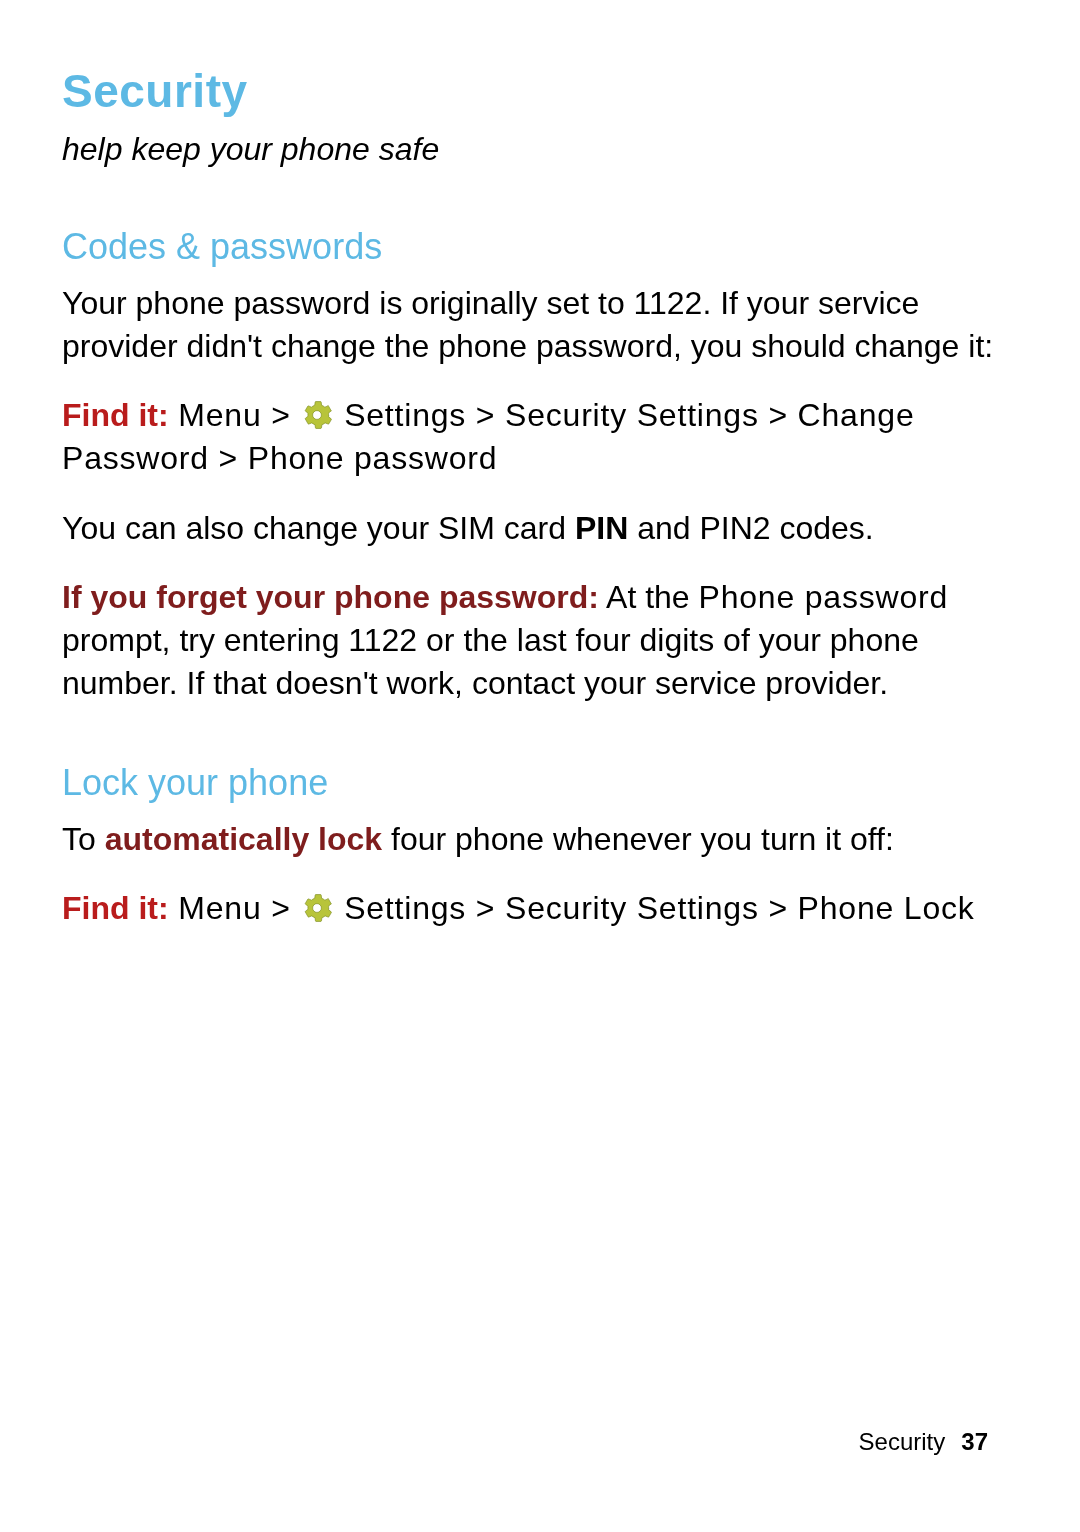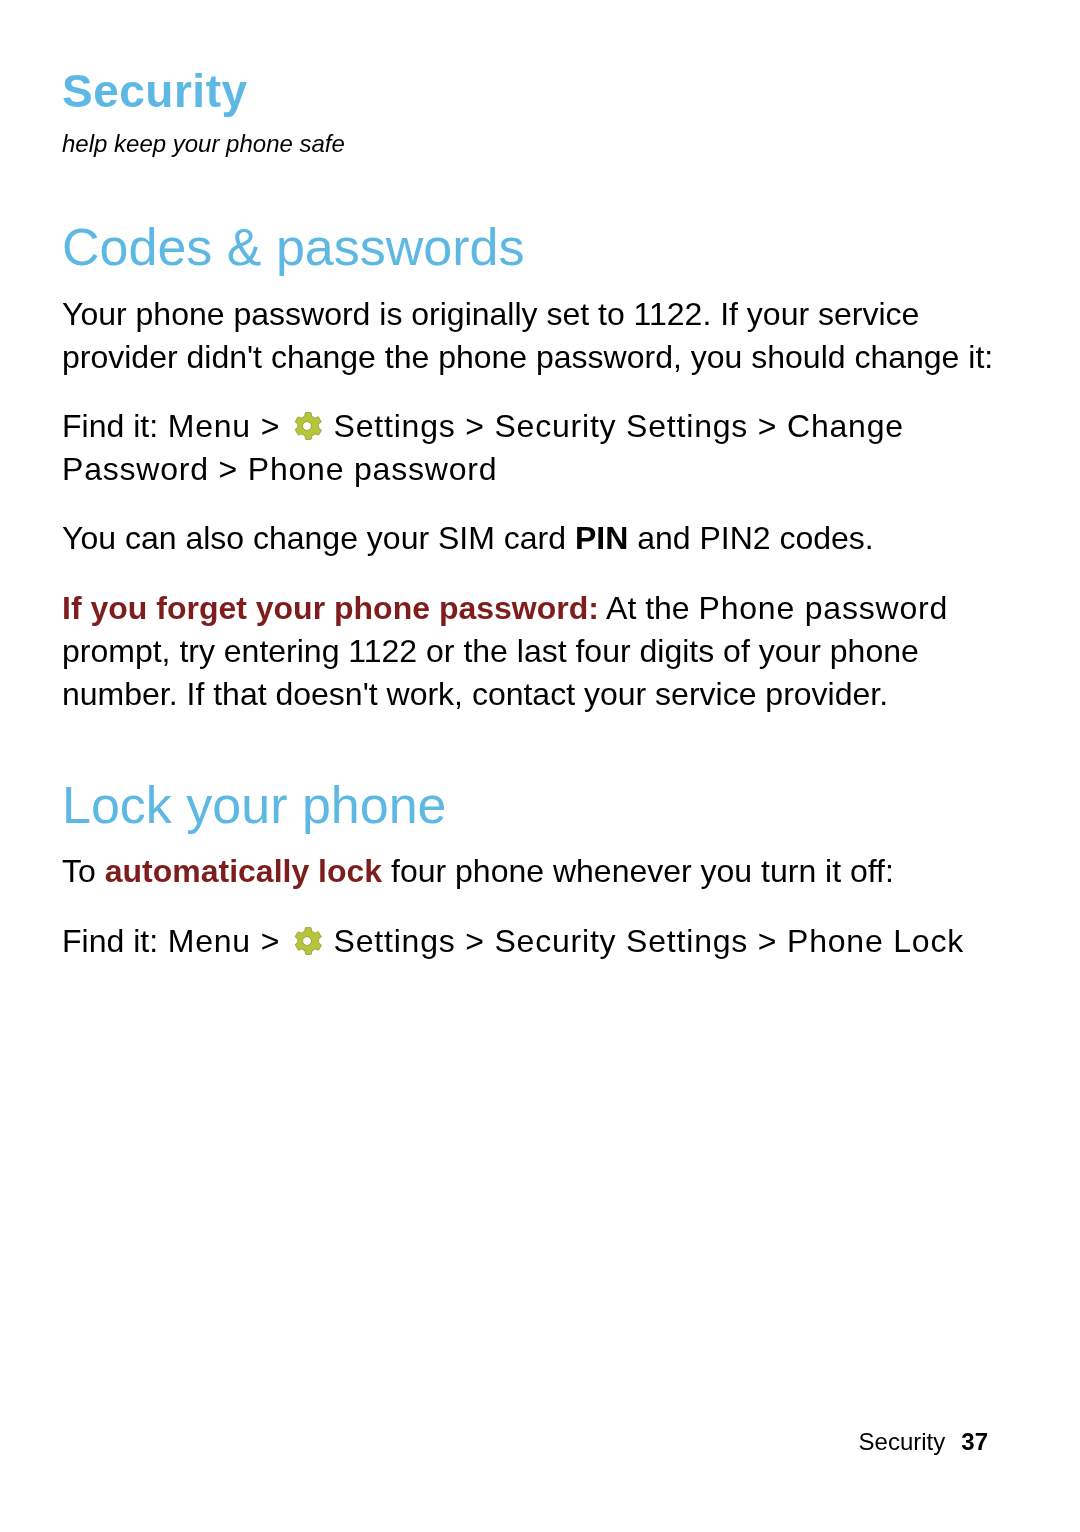--- a/index.html
+++ b/index.html
@@ -22,31 +22,31 @@
   }
   .h1 {
     color: #5db9e4;
     font-weight: bold;
     font-size: 46px;
     letter-spacing: 0.5px;
     margin: 0 0 6px 0;
   }
   .subtitle {
     font-style: italic;
-    font-size: 24px;
+    font-size: 32px;
     margin-bottom: 52px;
   }
   .h2 {
     color: #5db9e4;
-    font-size: 52px;
+    font-size: 36px;
     font-weight: normal;
     margin: 0 0 10px 0;
   }
   p { margin: 0 0 26px 0; }
-  .find-label { color: #000000; font-weight: normal; }
+  .find-label { color: #b91c1c; font-weight: bold; }
   .orange-bold { color: #7f1d1d; font-weight: bold; }
   .tracked { letter-spacing: 0.8px; text-align: center; }
   .gear {
     display: inline-block;
     width: 30px; height: 30px;
     vertical-align: -4px;
     margin: 0 2px;
   }
   .footer {
     position: absolute;

